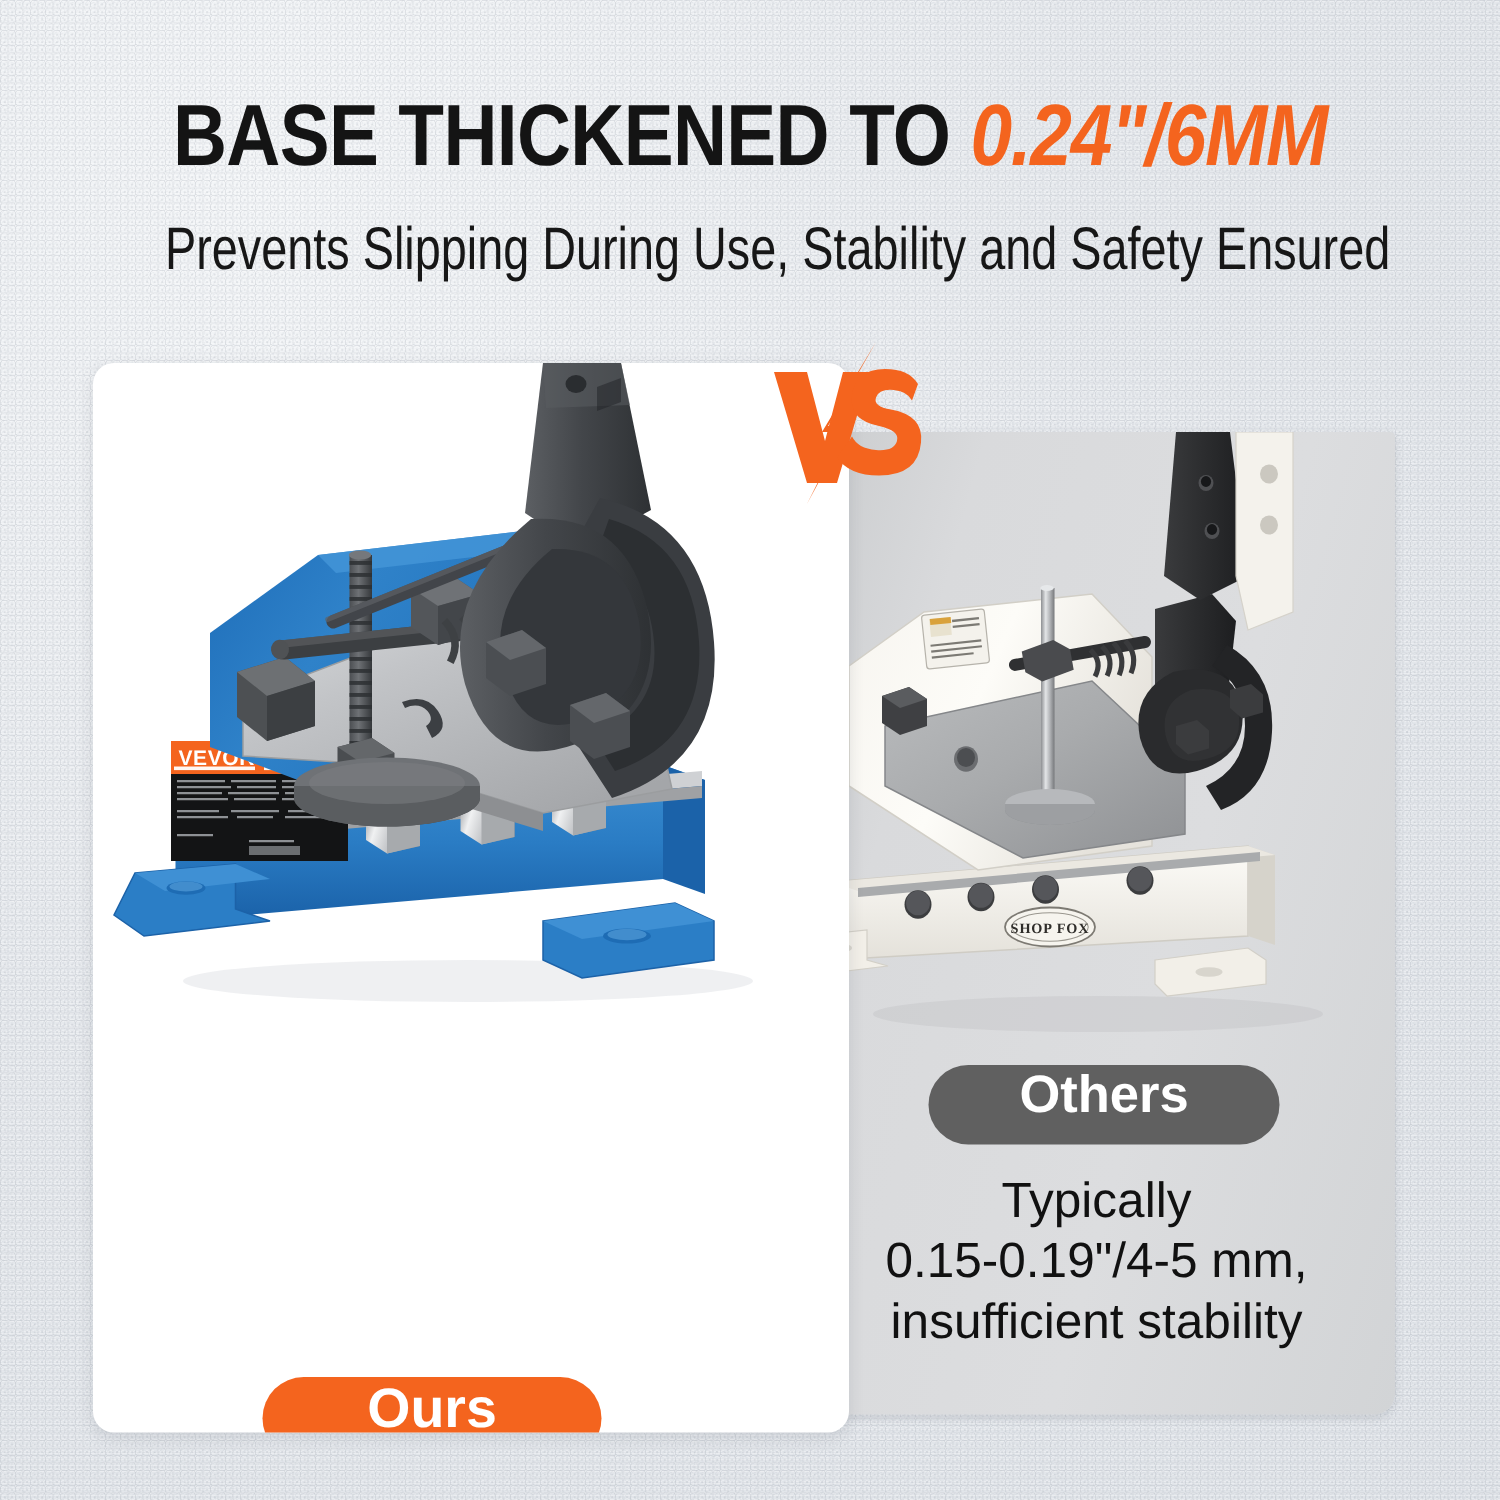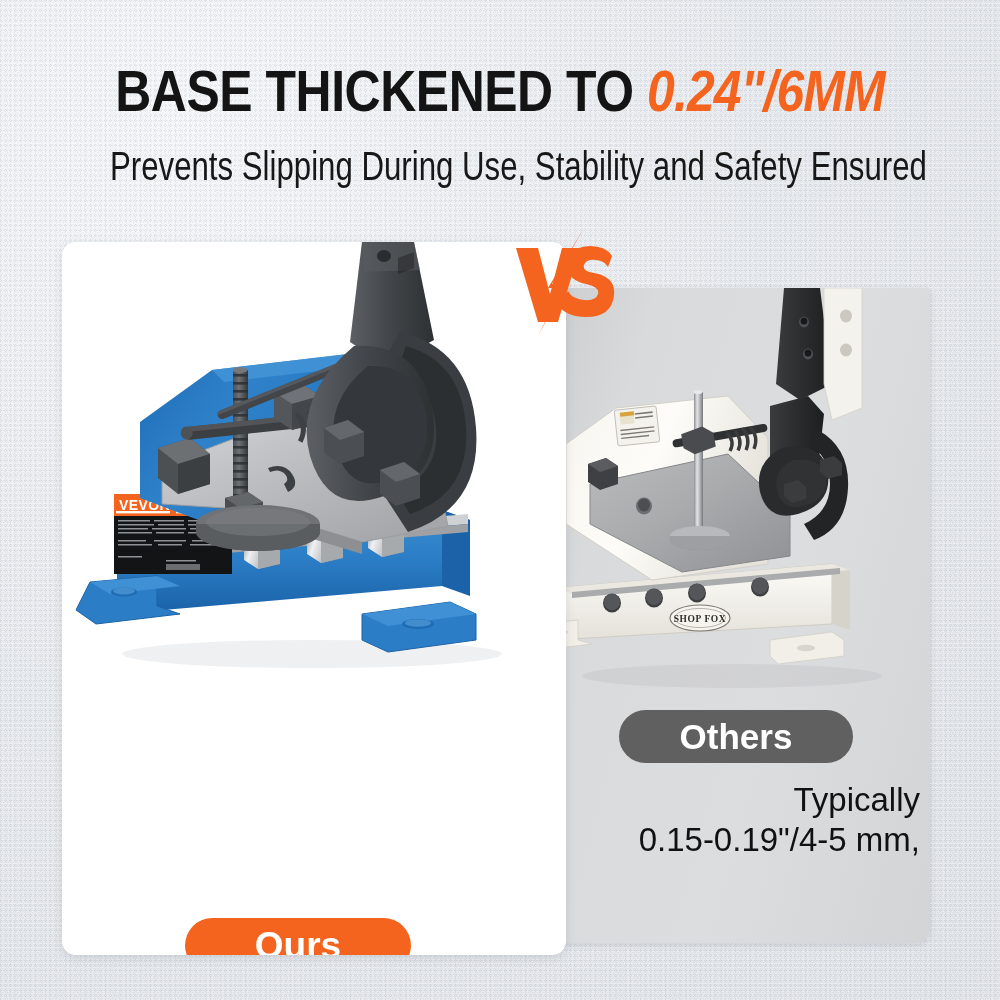--- a/index.html
+++ b/index.html
@@ -62,28 +62,28 @@
     overflow:hidden;
   }
 
   
   #vs-badge{
     position:absolute; left:508px; top:228px; width:116px; height:108px; z-index:6;
   }
 
   
   .pill{
-    position:absolute; display:flex; align-items:center; justify-content:center;
+    position:absolute; display:flex; justify-content:center;
     border-radius:999px; color:#fff; font-weight:700;
   }
-  #pill-ours{ left:123px; top:676px; width:226px; height:55px; background:#f4641e; font-size:37px; }
+  #pill-ours{ left:113px; top:676px; width:226px; height:55px; background:#f4641e; font-size:37px; }
   #pill-others{ left:87px; top:422px; width:234px; height:53px; background:#606060; font-size:35px; }
 
   
-  .caption{ position:absolute; text-align:right; line-height:1.22; color:#111; }
+  .caption{ position:absolute; text-align:center; line-height:1.22; color:#111; }
   #caption-others{ left:10px; top:492px; width:378px; font-size:33px; }
 
   
   #machine-ours{ position:absolute; left:0; top:0; width:504px; height:440px; }
   #machine-others{ position:absolute; left:0; top:0; width:398px; height:420px; }
 </style>
 </head>
 <body>
 
 <div id="bg-texture"></div>
@@ -219,20 +219,21 @@
     </g>
   </svg>
 
   <div class="pill" id="pill-others">
     <span>Others</span>
   </div>
 
   <div class="caption" id="caption-others">
     <div>Typically</div>
     <div>0.15-0.19"/4-5 mm,</div>
+    <div>insufficient stability</div>
   </div>
 </div>
 
 <div id="panel-ours">
 
   <svg id="machine-ours" viewBox="0 0 504 440">
     <defs>
       <linearGradient id="blueBody" x1="0" y1="0" x2="1" y2="0.5">
         <stop offset="0" stop-color="#1d6cb8"></stop>
           <stop offset="0.38" stop-color="#2f82c9"></stop>

